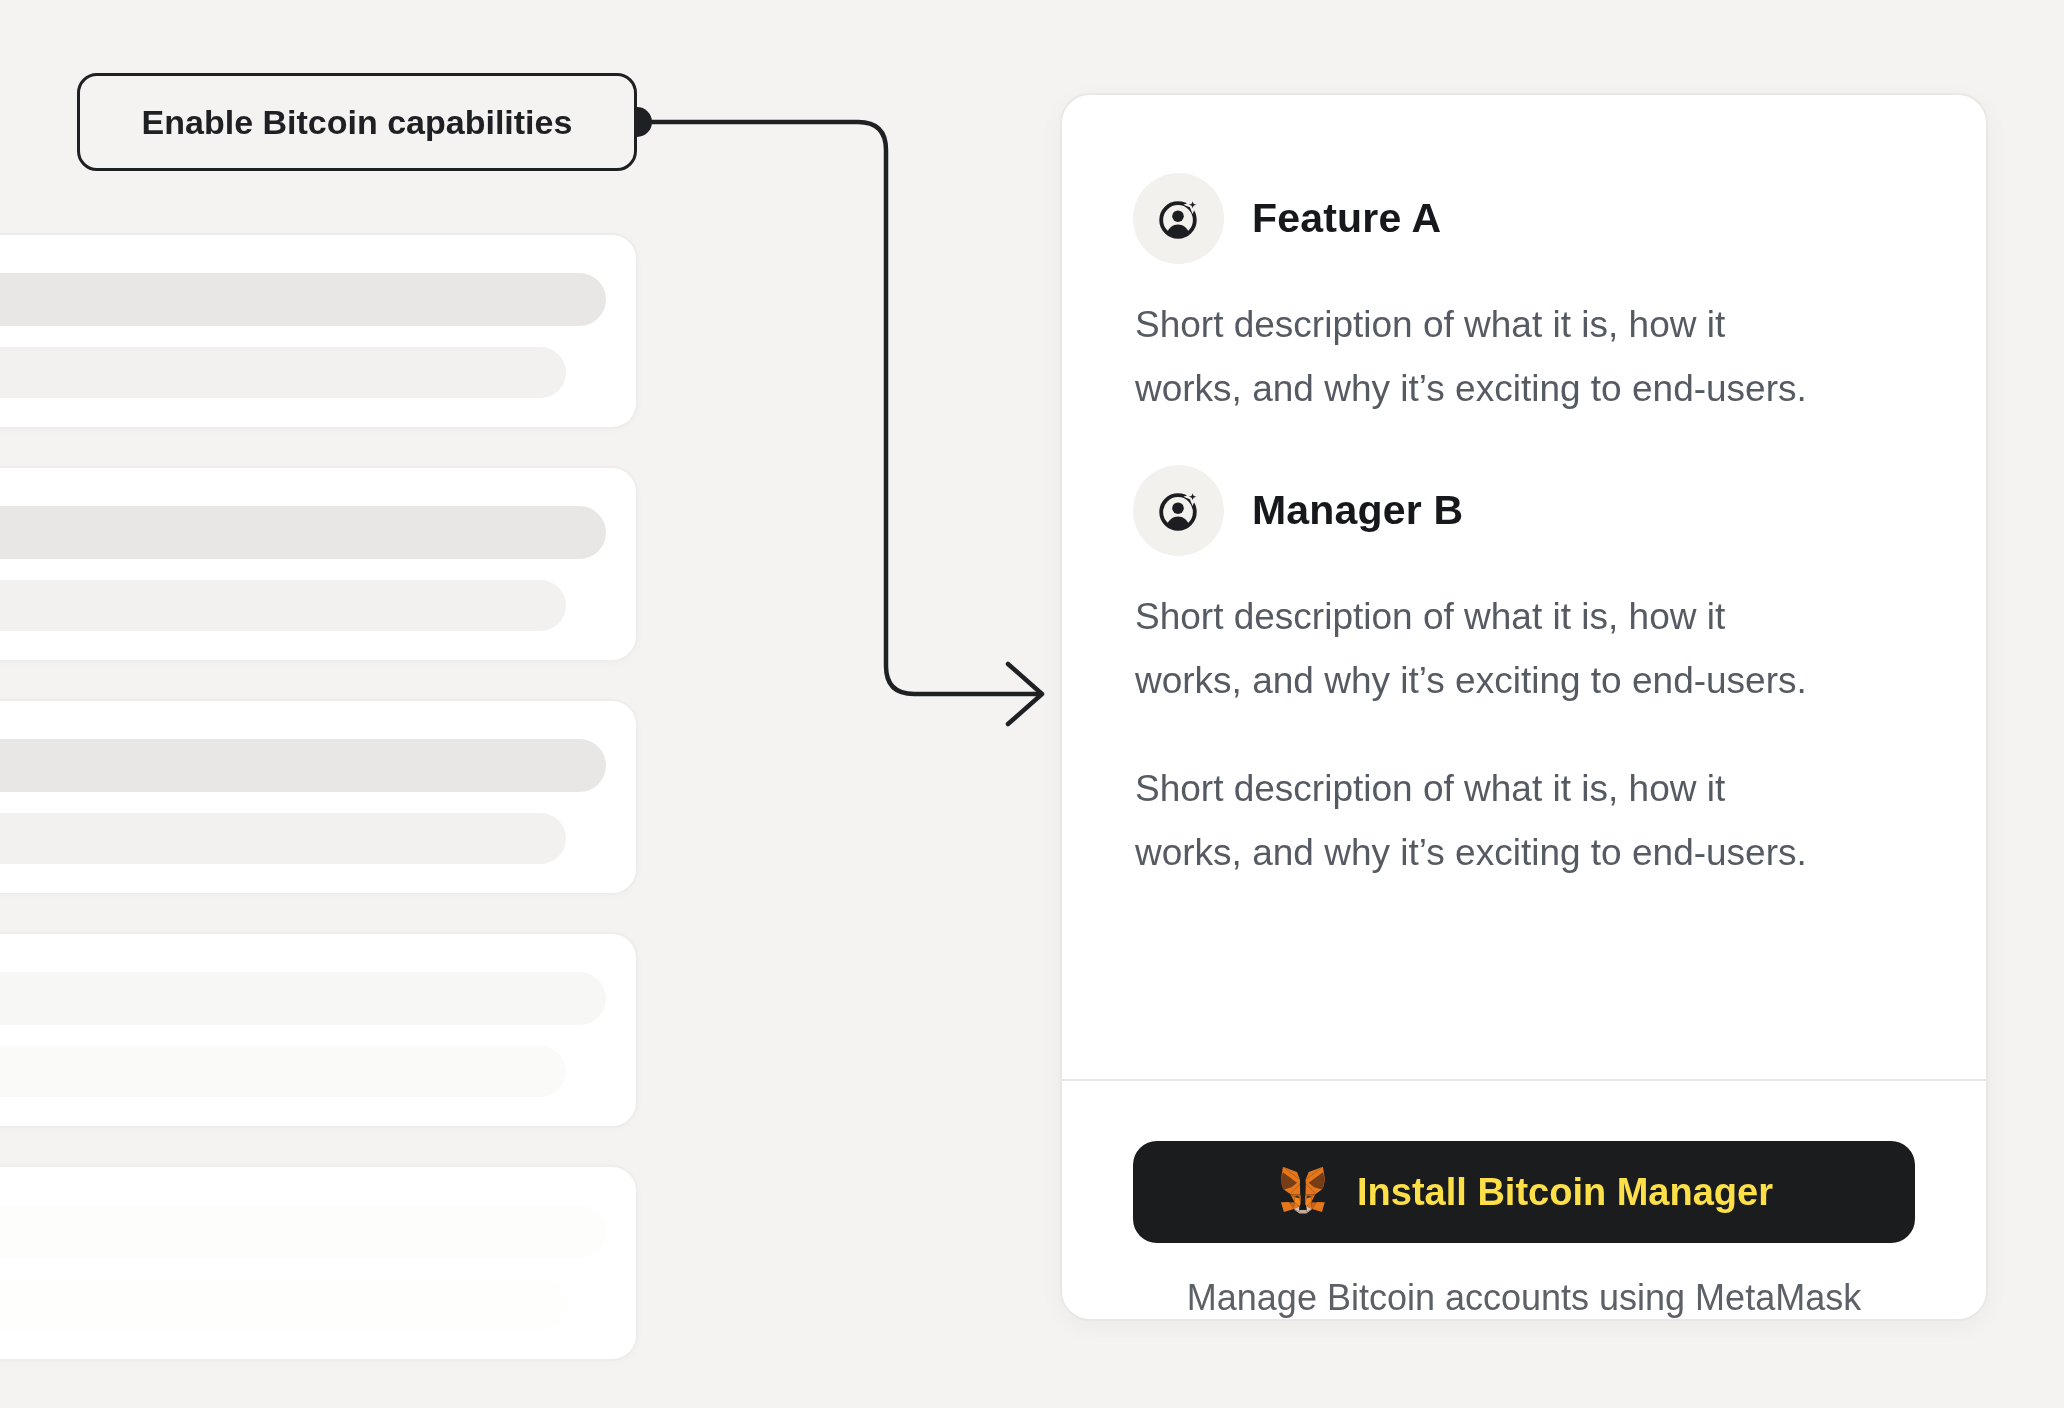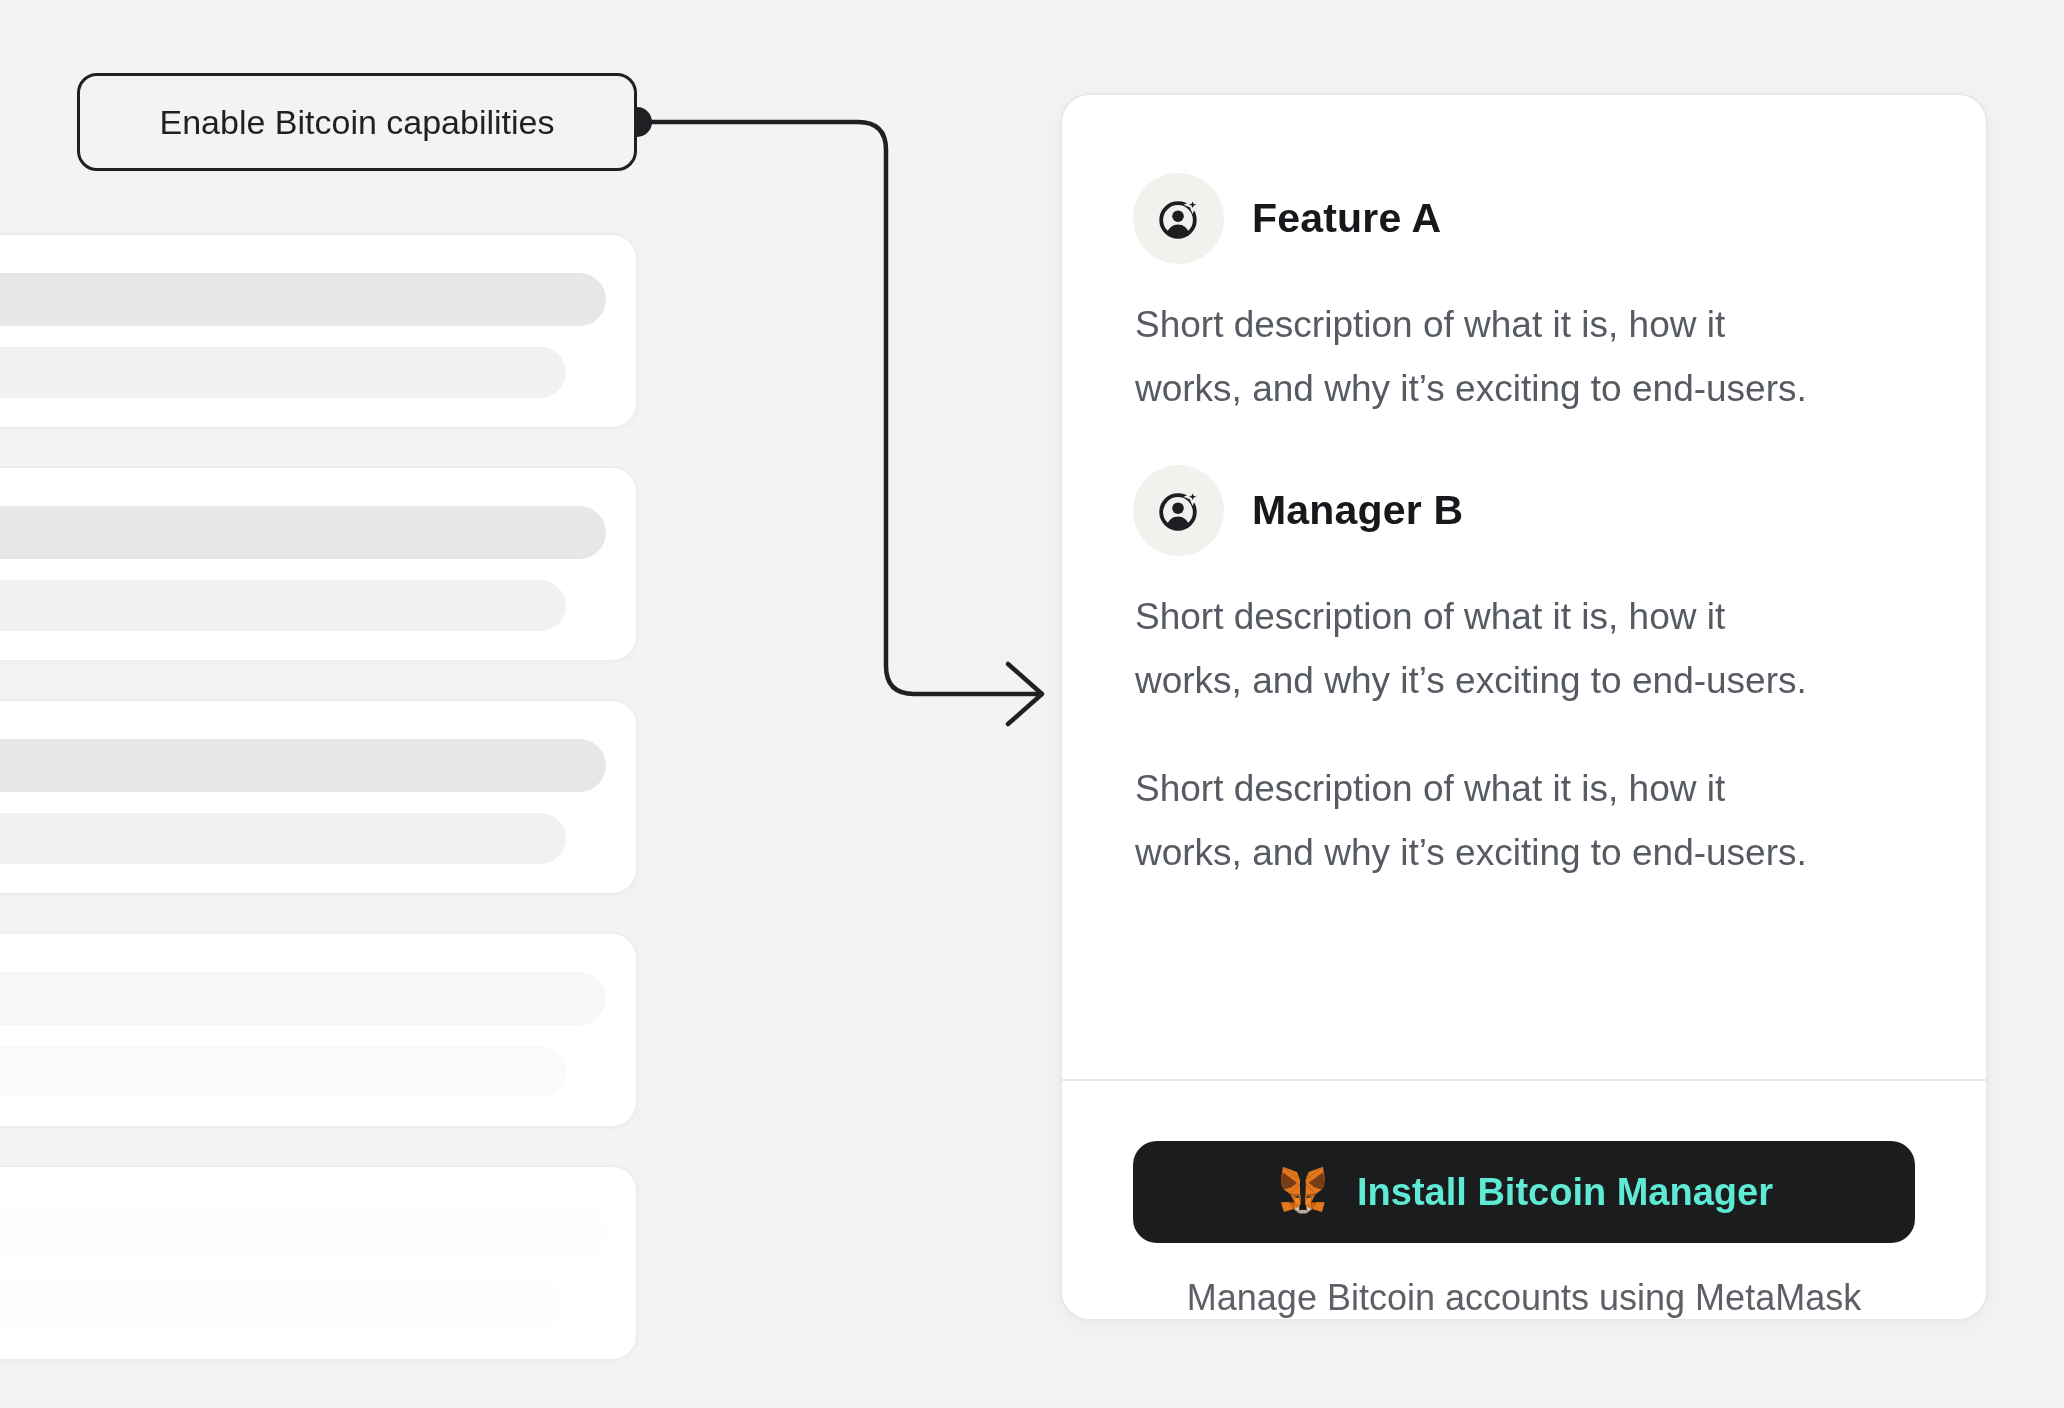--- a/index.html
+++ b/index.html
@@ -23,21 +23,21 @@
     top: 73px;
     width: 560px;
     height: 98px;
     box-sizing: border-box;
     border: 3px solid #1e2024;
     border-radius: 20px;
     display: flex;
     align-items: center;
     justify-content: center;
     font-size: 34px;
-    font-weight: 400;
+    font-weight: 700;
     color: #1e2024;
     background: #f4f3f1;
     z-index: 3;
   }
 
   
   .connector {
     position: absolute;
     left: 0; top: 0;
     width: 2064px;
@@ -140,21 +140,21 @@
     border-top: 2px solid #e8e7e4;
     padding: 60px 71px 0 71px;
     text-align: center;
   }
   .install-btn {
     width: 100%;
     height: 102px;
     border: none;
     border-radius: 24px;
     background: #1b1c1e;
-    color: #5eead4;
+    color: #fde047;
     display: flex;
     align-items: center;
     justify-content: center;
     gap: 26px;
     font-family: "Liberation Sans", "DejaVu Sans", sans-serif;
     font-size: 38px;
     font-weight: 700;
     cursor: pointer;
   }
   .install-caption {

